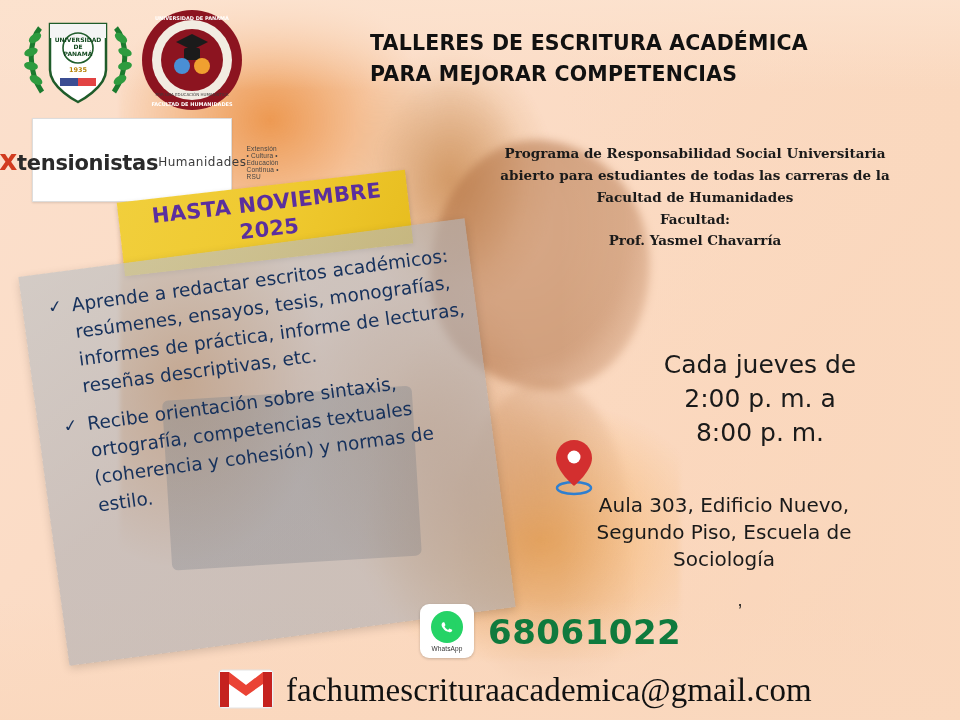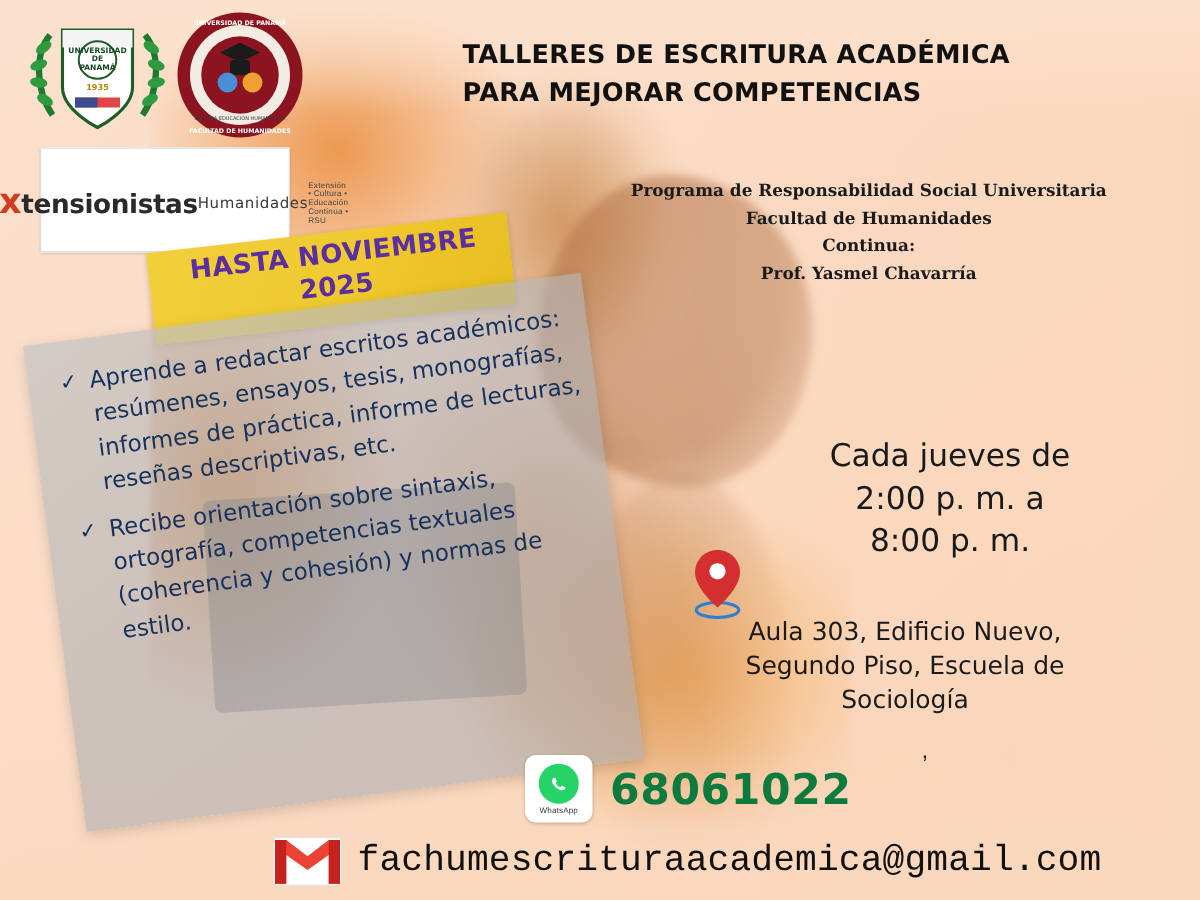--- a/index.html
+++ b/index.html
@@ -344,22 +344,22 @@
     position: absolute;
     left: 218px;
     top: 668px;
     width: 56px;
     height: 42px;
   }
   .email {
     position: absolute;
     left: 286px;
     top: 672px;
-    font-family: Liberation Mono, monospace;
-    font-size: 29px;
+    font-family: Liberation Serif, serif;
+    font-size: 33px;
     color: #111111;
     letter-spacing: 0.1px;
   }
 </style>
 </head>
 <body>
 
 <div id="poster">
 
   <div class="bg-photo"></div>
@@ -417,22 +417,23 @@
     <div class="ext-tag">Extensión • Cultura • Educación Continua • RSU</div>
   </div>
 
   <div class="headline">
     <div>TALLERES DE ESCRITURA ACADÉMICA</div>
     <div>PARA MEJORAR COMPETENCIAS</div>
   </div>
 
   <div class="program">
     <span class="p-line">Programa de Responsabilidad Social Universitaria</span>
+    <span class="p-line">abierto para estudiantes de todas las carreras de la</span>
     <span class="p-line">Facultad de Humanidades</span>
-    <span class="p-line">Continua:</span>
+    <span class="p-line">Facultad:</span>
     <span class="p-line">Prof. Yasmel Chavarría</span>
   </div>
 
   <div class="banner"></div>
   <div class="banner-text">
     <div>HASTA NOVIEMBRE</div>
     <div>2025</div>
   </div>
 
   <div class="card"></div>

